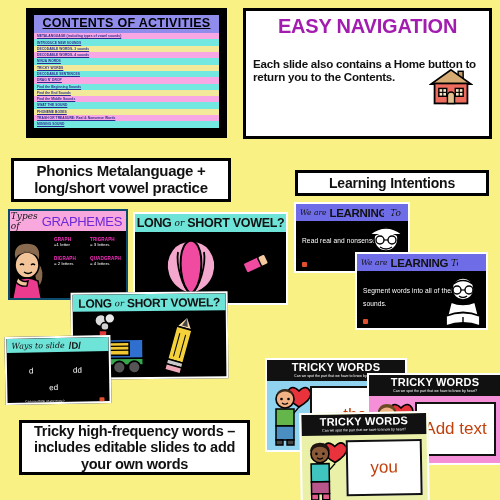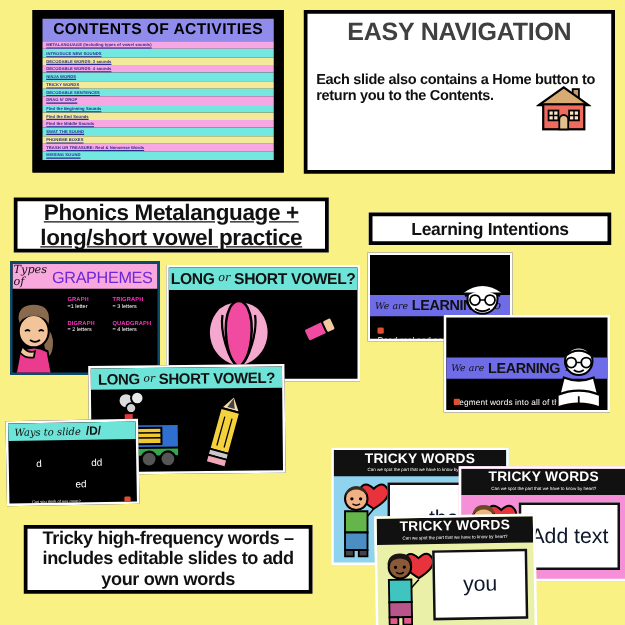--- a/index.html
+++ b/index.html
@@ -14,53 +14,53 @@
 
   
   #contents-slide{
     left:26px;top:8px;width:201px;height:130px;
     background:#000;border:3px solid #000;
     padding:4px 5px;
   }
   #contents-header{
     background:#8f8cec;color:#000;text-align:center;
     font-weight:bold;font-size:12.5px;letter-spacing:.3px;
-    padding:2px 0 3px 0;line-height:1.05;
+    padding:2px 0 3px 0;line-height:1.05;text-decoration:underline;
   }
   .toc-row{
     font-size:3.3px;line-height:1.25;
     font-weight:bold;color:#2b2b8f;
     padding:1.1px 3px;
     text-decoration:underline;
     white-space:nowrap;overflow:hidden;
     letter-spacing:.05px;
   }
 
   
   #easy-nav{
     left:243px;top:8px;width:249px;height:131px;
     background:#fff;border:3px solid #000;padding:4px 7px 0 7px;
   }
   #easy-nav-title{
-    text-align:center;font-weight:bold;font-size:20px;color:#404040;
+    text-align:center;font-weight:bold;font-size:20px;color:#a21caf;
     letter-spacing:-.2px;line-height:1.05;margin-top:1px;
   }
   .nav-p{
     font-weight:bold;font-size:11.6px;color:#111;line-height:1.12;
     letter-spacing:-.25px;margin-top:4px;
   }
   #house-icon{position:absolute;right:16px;top:56px;width:44px;height:40px;}
 
   
   .banner{
     background:#fff;border:3px solid #000;
     display:flex;align-items:center;justify-content:center;
     text-align:center;font-weight:bold;color:#111;
   }
-  #banner-phonics{left:11px;top:158px;width:252px;height:44px;font-size:18px;line-height:1.12;letter-spacing:-.3px;padding:0 5px;text-decoration:underline;}
+  #banner-phonics{left:11px;top:158px;width:220px;height:44px;font-size:15px;line-height:1.12;letter-spacing:-.3px;padding:0 5px;}
   #banner-learning{left:295px;top:170px;width:194px;height:26px;font-size:14px;letter-spacing:-.2px;}
   #banner-tricky{left:19px;top:420px;width:231px;height:55px;font-size:14.5px;line-height:1.15;letter-spacing:-.3px;padding:0 6px;}
 
   
   #card-graphemes{
     left:8px;top:209px;width:120px;height:91px;
     background:#000;border:2px solid #0c4a6e;overflow:hidden;
   }
   #graphemes-head{
     background:#f9a8dd;height:20px;display:flex;align-items:center;
@@ -103,40 +103,40 @@
   #spell-head{background:#6ee4d8;height:14px;display:flex;align-items:center;gap:4px;padding-left:5px;}
   #spell-head .script{font-size:8px;}
   #spell-head .sh-ph{font-weight:bold;font-size:9.5px;color:#111;}
   .spell-body{position:relative;height:54px;color:#fff;}
   .spell-word{position:absolute;font-size:8px;color:#fff;}
   #spell-footer{position:absolute;left:18px;bottom:3px;font-size:3.2px;color:#fff;}
   #spell-dot{position:absolute;right:5px;bottom:3px;width:5px;height:5px;background:#e0502f;border-radius:1px;}
 
   
   .li-card{background:#000;border:2px solid #fff;overflow:hidden;}
-  .li-head{background:#6f6ce8;height:17px;display:flex;align-items:center;gap:3px;padding-left:4px;position:relative;margin-top:32px;}
+  .li-head{background:#6f6ce8;height:17px;display:flex;align-items:center;gap:3px;padding-left:4px;position:relative;}
   .li-head .li-main{font-weight:bold;font-size:11.5px;color:#111;letter-spacing:-.3px;text-align:right;}
   .li-arrow{position:absolute;top:0;width:0;height:0;border-top:8.5px solid transparent;border-bottom:8.5px solid transparent;border-left:10px solid #6f6ce8;}
   .li-text{color:#fff;font-size:6.6px;line-height:1.9;padding:14px 6px 0 6px;letter-spacing:.1px;}
   .li-dot{position:absolute;left:6px;bottom:4px;width:5px;height:5px;background:#e0502f;border-radius:1px;}
   #card-li1{left:294px;top:202px;width:116px;height:71px;}
   #card-li1 .li-arrow{left:88px;}
   #card-li2{left:355px;top:252px;width:133px;height:78px;}
   #card-li2 .li-arrow{left:101px;}
   #scholar1{position:absolute;right:3px;top:18px;width:38px;height:40px;}
   #scholar2{position:absolute;right:2px;top:22px;width:42px;height:52px;}
 
   
   .tw-card{border:2px solid #fff;overflow:hidden;position:absolute;}
   .tw-head{background:#111;color:#fff;text-align:center;padding:2px 0 2px 0;}
   .tw-head .tw-t{font-weight:bold;font-size:11px;letter-spacing:.2px;line-height:1;}
   .tw-head .tw-s{font-size:3.6px;line-height:1.3;margin-top:1px;}
   .tw-body{position:relative;height:calc(100% - 22px);}
   .tw-box{position:absolute;background:#fff;border:2px solid #111;display:flex;align-items:center;justify-content:center;}
-  .tw-word{font-size:17px;color:#0f172a;}
+  .tw-word{font-size:17px;color:#c2410c;}
 
   #card-tw-the{left:265px;top:358px;width:138px;height:90px;background:#8fd3ee;}
   #card-tw-the .tw-box{left:43px;top:5px;right:5px;bottom:5px;}
   #card-tw-add{left:367px;top:373px;width:132px;height:88px;background:#f48fd8;}
   #card-tw-add .tw-box{left:46px;top:6px;right:5px;bottom:6px;}
   #card-tw-you{left:300px;top:412px;width:125px;height:88px;background:#eaf0a8;transform:rotate(-1deg);}
   #card-tw-you .tw-box{left:44px;top:5px;right:5px;bottom:5px;}
   .kid{position:absolute;left:2px;top:4px;width:44px;height:62px;}
 </style>
 </head>
@@ -273,21 +273,21 @@
   </div>
 
   <div class="abs" id="card-spell">
     <div id="spell-head">
       <span class="script">Ways to slide</span>
       <span class="sh-ph">/D/</span>
     </div>
     <div class="spell-body">
       <div class="spell-word" style="left:22px;top:14px">d</div>
       <div class="spell-word" style="left:66px;top:14px">dd</div>
-      <div class="spell-word" style="left:53px;top:31px">ed</div>
+      <div class="spell-word" style="left:42px;top:31px">ed</div>
       <div id="spell-footer">Can you think of any more?</div>
       <div id="spell-dot"></div>
     </div>
   </div>
 
   <div class="abs li-card" id="card-li1">
     <div class="li-head">
       <span class="script" style="font-size:7.5px">We are</span>
       <span class="li-main">LEARNING</span>
       <span class="script" style="font-size:9px">To</span>

